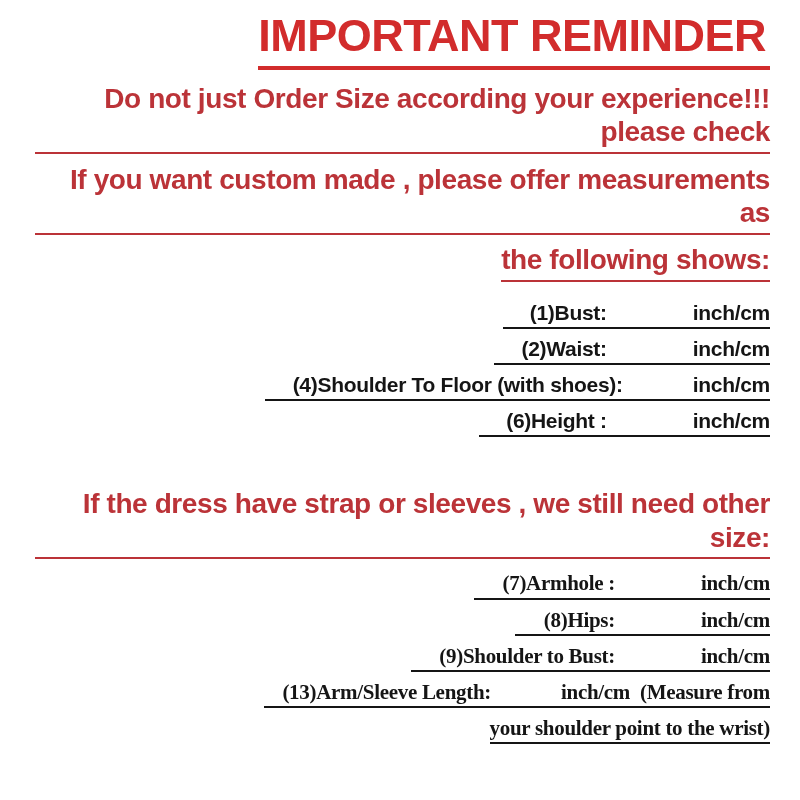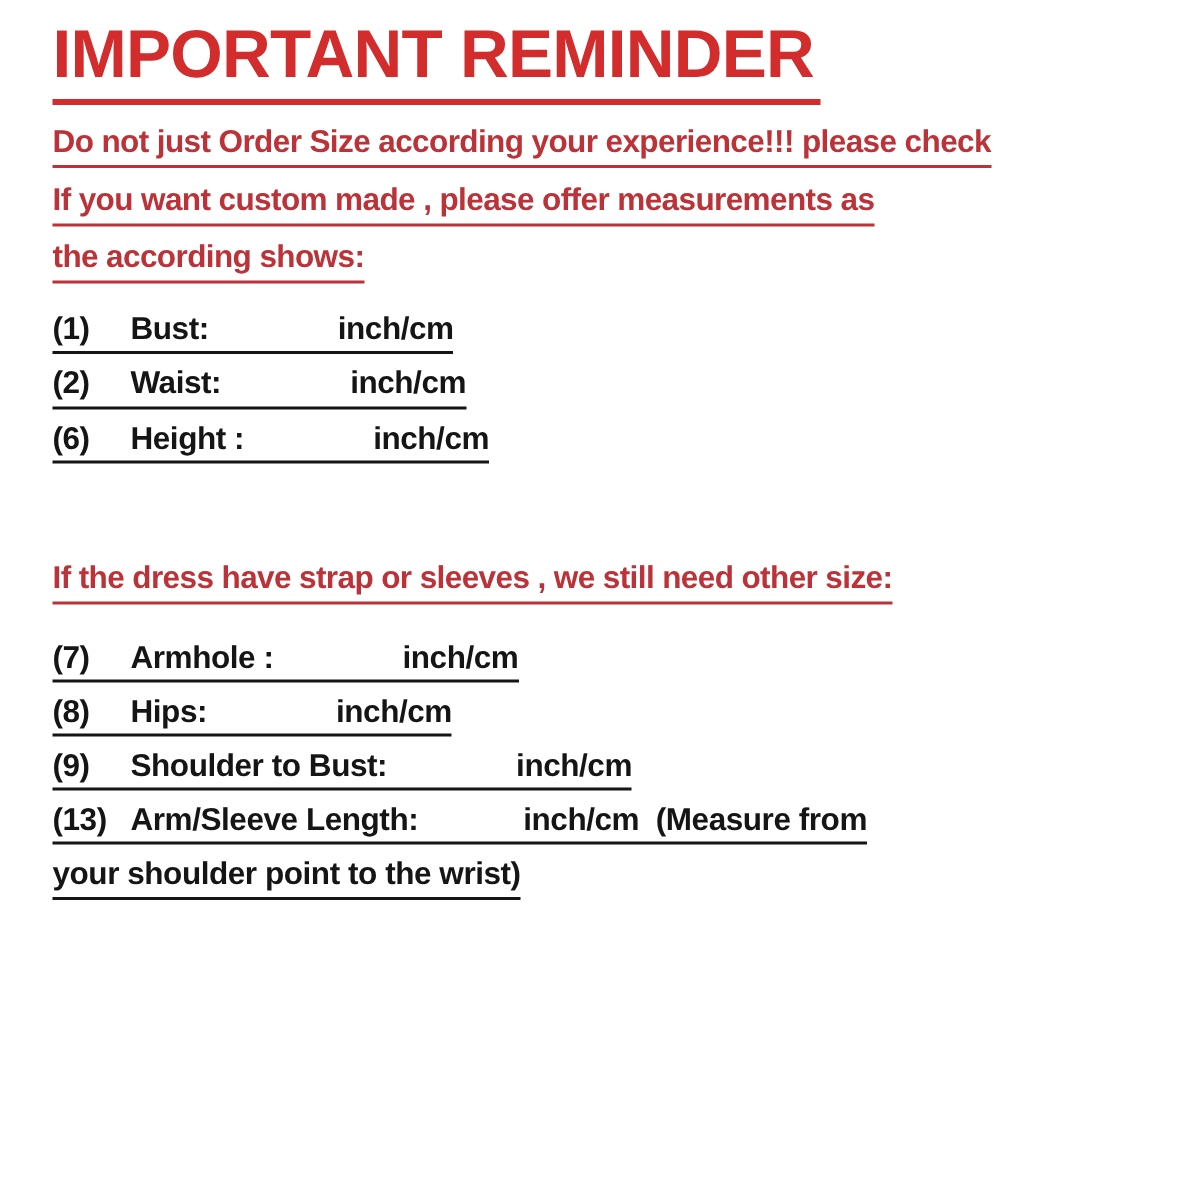--- a/index.html
+++ b/index.html
@@ -7,34 +7,34 @@
     --accent-red:#bb3338;
     --text-black:#151515;
   }
   *{box-sizing:border-box;}
   html,body{margin:0;padding:0;}
   body{
     width:800px;height:800px;overflow:hidden;background:#ffffff;
     font-family:"Liberation Sans","DejaVu Sans",sans-serif;
     font-weight:bold;color:var(--text-black);
   }
-  .page{padding:12px 30px 0 35px;}
+  .page{padding:12px 30px 0 35px;text-align:right;}
 
   .title{
     display:inline-block;
     font-size:45px;line-height:1.06;letter-spacing:-0.5px;
     color:var(--title-red);
     padding:0 4px 6px 0;
     border-bottom:4px solid var(--title-red);
   }
 
   .red-line{
     display:inline-block;
     color:var(--accent-red);
-    font-size:21px;line-height:1.2;letter-spacing:-0.4px;
+    font-size:28px;line-height:1.2;letter-spacing:-0.4px;
     padding-bottom:3px;
   }
   .underlined-red{border-bottom:2px solid var(--accent-red);}
 
   .row-warning{margin-top:12px;}
   .row-sizechart{margin-top:8px;}
   .row-sizechart .em{font-size:18px;}
   .row-custom1{margin-top:9px;}
   .row-custom2{margin-top:8px;}
 
@@ -43,22 +43,22 @@
     display:inline-block;
     font-size:21px;line-height:1.15;letter-spacing:-0.3px;
     padding-bottom:2px;
     border-bottom:2px solid var(--text-black);
   }
   .item-row{margin-bottom:8px;}
   .num{display:inline-block;min-width:52px;}
   .blank{display:inline-block;width:86px;}
   .blank.b70{width:70px;}
   .blank.b40{width:40px;}
-  .section-gap{margin-top:64px;}
-  .after-note{margin-top:24px;}
+  .section-gap{margin-top:50px;}
+  .after-note{margin-top:12px;font-family:Liberation Serif, serif;}
 
   .footer{margin-top:38px;}
 </style>
 </head>
 <body>
 
 <div class="page">
 
   <div>
     <h1 class="title" style="margin:0;">IMPORTANT REMINDER</h1>
@@ -66,34 +66,37 @@
 
   <div class="row-warning">
     <span class="red-line underlined-red">Do not just Order Size according your experience!!! please check</span>
   </div>
 
 
   <div class="row-custom1">
     <span class="red-line underlined-red">If you want custom made , please offer measurements as</span>
   </div>
   <div class="row-custom2">
-    <span class="red-line underlined-red">the according shows:</span>
+    <span class="red-line underlined-red">the following shows:</span>
   </div>
 
   <div class="list">
 
     <div class="item-row">
       <span class="item"><span class="num">(1)</span><span>Bust:</span><span class="blank"></span><span>inch/cm</span></span>
     </div>
 
     <div class="item-row">
       <span class="item"><span class="num">(2)</span><span>Waist:</span><span class="blank"></span><span>inch/cm</span></span>
     </div>
 
 
+    <div class="item-row">
+      <span class="item"><span class="num">(4)</span><span>Shoulder To Floor (with shoes):</span><span class="blank b70"></span><span>inch/cm</span></span>
+    </div>
 
 
     <div class="item-row">
       <span class="item"><span class="num">(6)</span><span>Height :</span><span class="blank"></span><span>inch/cm</span></span>
     </div>
   </div>
 
   <div class="section-gap">
     <span class="red-line underlined-red">If the dress have strap or sleeves , we still need other size:</span>
   </div>

